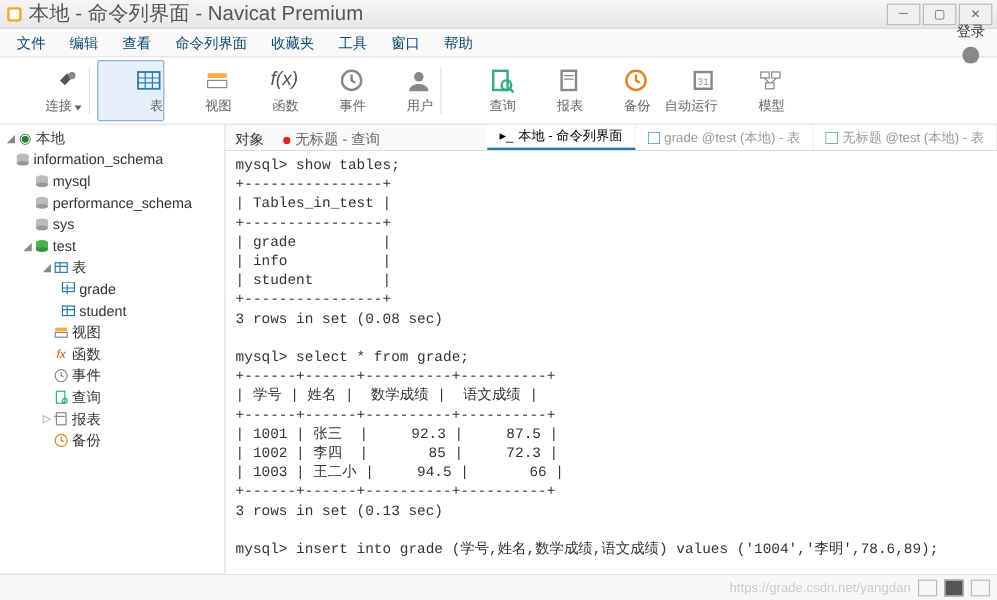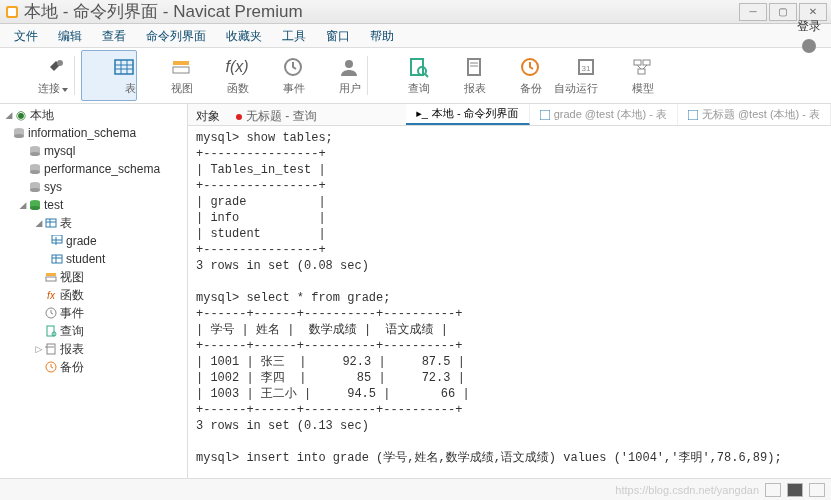--- a/index.html
+++ b/index.html
@@ -417,17 +417,17 @@
 
 mysql&gt; insert into grade (学号,姓名,数学成绩,语文成绩) values ('1004','李明',78.6,89);
 
 Query OK, 1 row affected (0.19 sec)
 
 mysql&gt; </div>
   </div>
 </div>
 
 <div class="status">
-  <span class="watermark">https://blog.csdn.net/yangdan</span>
+  <span class="watermark">https://grade.csdn.net/yangdan</span>
   <span class="stat-box"></span>
   <span class="stat-box" style="background:#555"></span>
   <span class="stat-box"></span>
 </div>
 
 </body></html>

